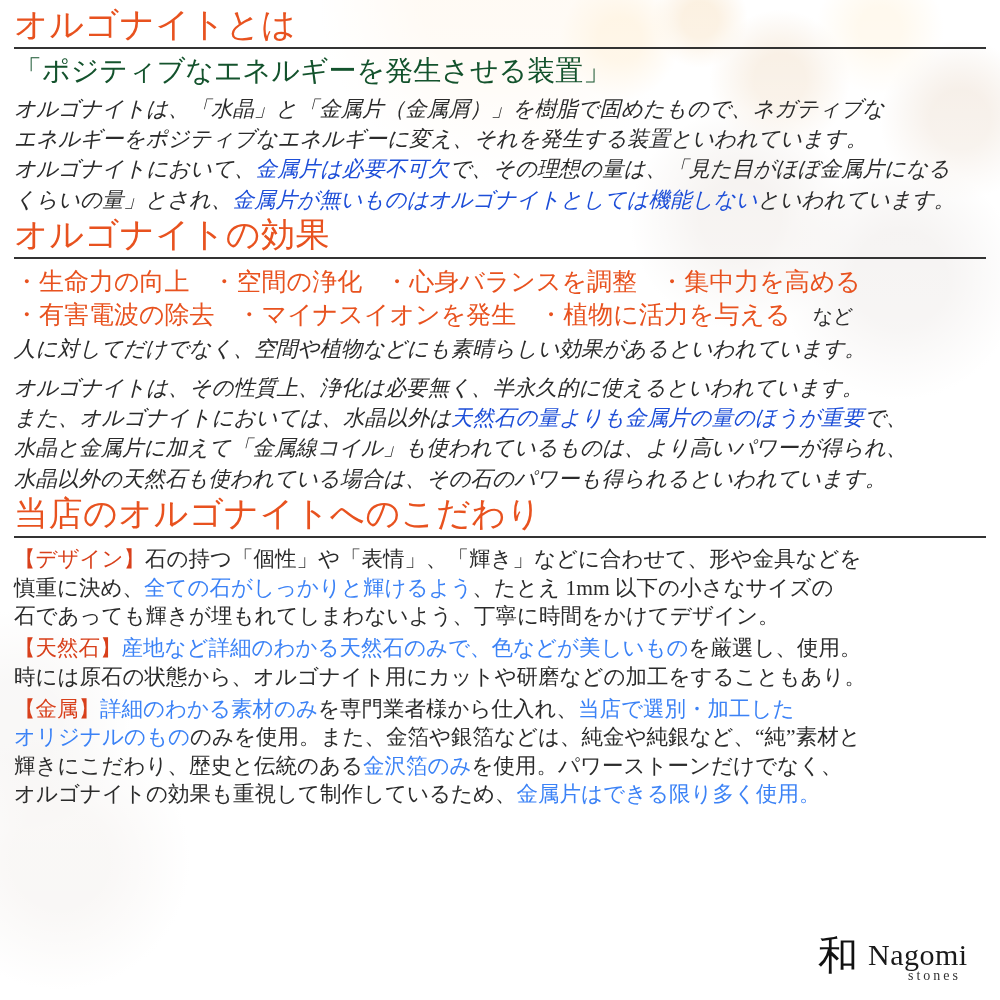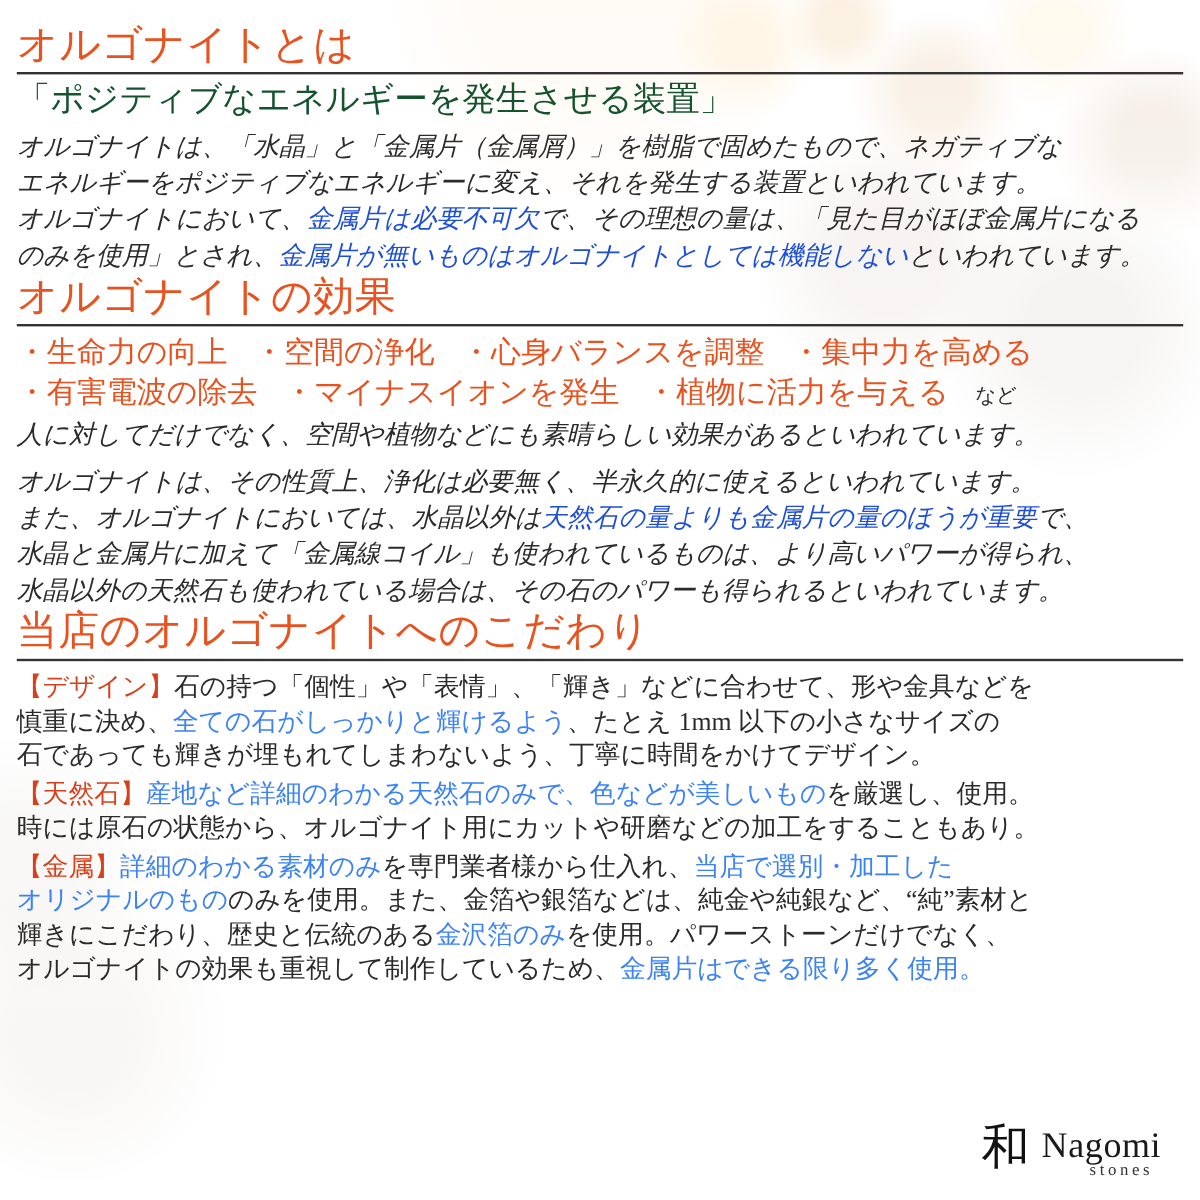--- a/index.html
+++ b/index.html
@@ -38,21 +38,20 @@
     inset: 0;
     z-index: 1;
     background: linear-gradient(180deg, rgba(255,255,255,0.74) 0%, rgba(255,255,255,0.88) 18%, rgba(255,255,255,0.93) 45%, rgba(255,255,255,0.9) 100%);
   }
 
   .page {
     position: relative;
     z-index: 2;
     padding: 4px 14px 0 14px;
     box-sizing: border-box;
-    margin-top: 13px;
   }
 
   h2.section-title {
     font-size: 34px;
     line-height: 1.12;
     color: #e8521f;
     margin: 2px 0 3px 0;
     font-weight: normal;
     letter-spacing: 0.5px;
   }
@@ -84,21 +83,21 @@
 
   ul.effects {
     list-style: none;
     margin: 4px 0 4px 0;
     padding: 0;
     font-size: 25px;
     line-height: 1.3;
     color: #e8521f;
   }
   ul.effects li { white-space: nowrap; }
-  ul.effects li .nb { color: #2b2b2b; font-size: 17px; }
+  ul.effects li .nb { color: #2b2b2b; font-size: 20px; }
   .eff-item { margin-right: 22px; }
 
   .policy-block { margin: 0 0 4px 0; }
   .policy-block p {
     font-size: 21.5px;
     line-height: 1.32;
     margin: 0;
     color: #2b2b2b;
   }
   .tag { color: #d8401b; }
@@ -147,21 +146,21 @@
 
   <h2 class="section-title">オルゴナイトとは</h2>
   <div class="rule"></div>
   <div class="lead">「ポジティブなエネルギーを発生させる装置」</div>
   <p class="body">オルゴナイトは、「水晶」と「金属片（金属屑）」を樹脂で固めたもので、ネガティブな</p>
   <p class="body">エネルギーをポジティブなエネルギーに変え、それを発生する装置といわれています。</p>
   <p class="body">
     <span>オルゴナイトにおいて、</span><span class="em">金属片は必要不可欠</span><span>で、その理想の量は、「見た目がほぼ金属片になる</span>
   </p>
   <p class="body">
-    <span>のみを使用」とされ、</span><span class="em">金属片が無いものはオルゴナイトとしては機能しない</span><span>といわれています。</span>
+    <span>くらいの量」とされ、</span><span class="em">金属片が無いものはオルゴナイトとしては機能しない</span><span>といわれています。</span>
   </p>
 
   <h2 class="section-title">オルゴナイトの効果</h2>
   <div class="rule"></div>
   <ul class="effects">
     <li>
       <span class="eff-item">・生命力の向上</span><span class="eff-item">・空間の浄化</span><span class="eff-item">・心身バランスを調整</span><span class="eff-item">・集中力を高める</span>
     </li>
     <li>
       <span class="eff-item">・有害電波の除去</span><span class="eff-item">・マイナスイオンを発生</span><span class="eff-item">・植物に活力を与える</span><span class="nb">など</span>

